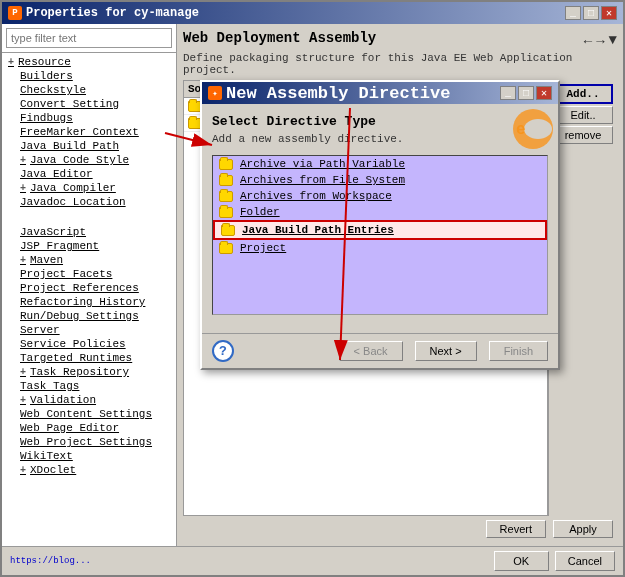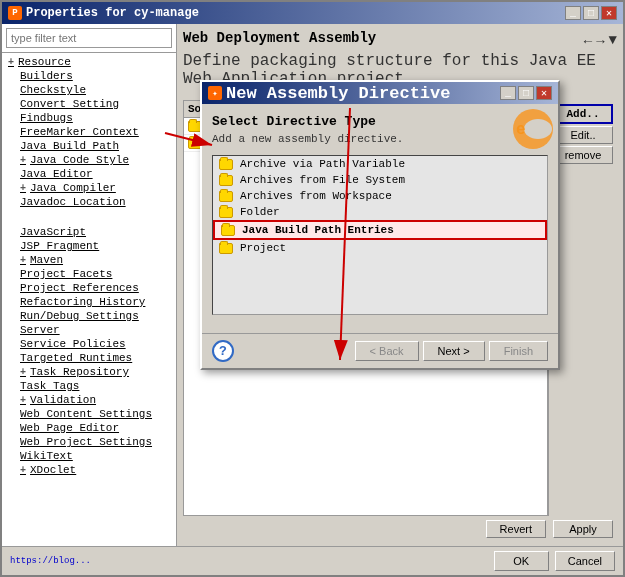--- a/index.html
+++ b/index.html
@@ -147,23 +147,23 @@
     }
 
     .section-title {
       font-size: 14px;
       font-weight: bold;
       margin-bottom: 4px;
       color: #000;
     }
 
     .section-desc {
-      font-size: 16px;
+      font-size: 11px;
       color: #333;
-      margin-bottom: 12px;
+      margin-bottom: 4px;
     }
 
     .table-header {
       display: flex;
       background: #d4d0c8;
       border-bottom: 1px solid #999;
       padding: 2px 4px;
       font-size: 11px;
       font-weight: bold;
     }
@@ -312,23 +312,24 @@
     }
 
     .modal-desc {
       font-size: 11px;
       color: #333;
       margin-bottom: 10px;
     }
 
     .directive-list {
       border: 1px inset #999;
-      background: #e5e5e5;
+      background: #c4b5fd;
       margin-bottom: 8px;
       min-height: 160px;
+      text-decoration: underline;
     }
 
     .directive-item {
       padding: 2px 6px;
       font-size: 11px;
       display: flex;
       align-items: center;
       gap: 4px;
       cursor: pointer;
     }
@@ -351,21 +352,21 @@
       font-weight: bold;
       font-size: 13px;
       display: flex;
       align-items: center;
       justify-content: center;
       cursor: pointer;
     }
 
     .modal-nav-btns {
       display: flex;
-      gap: 4px;
+      gap: 12px;
     }
 
     .modal-nav-btn {
       padding: 3px 14px;
       background: #d4d0c8;
       border: 1px solid #808080;
       border-top-color: #fff;
       border-left-color: #fff;
       font-size: 11px;
       cursor: pointer;

